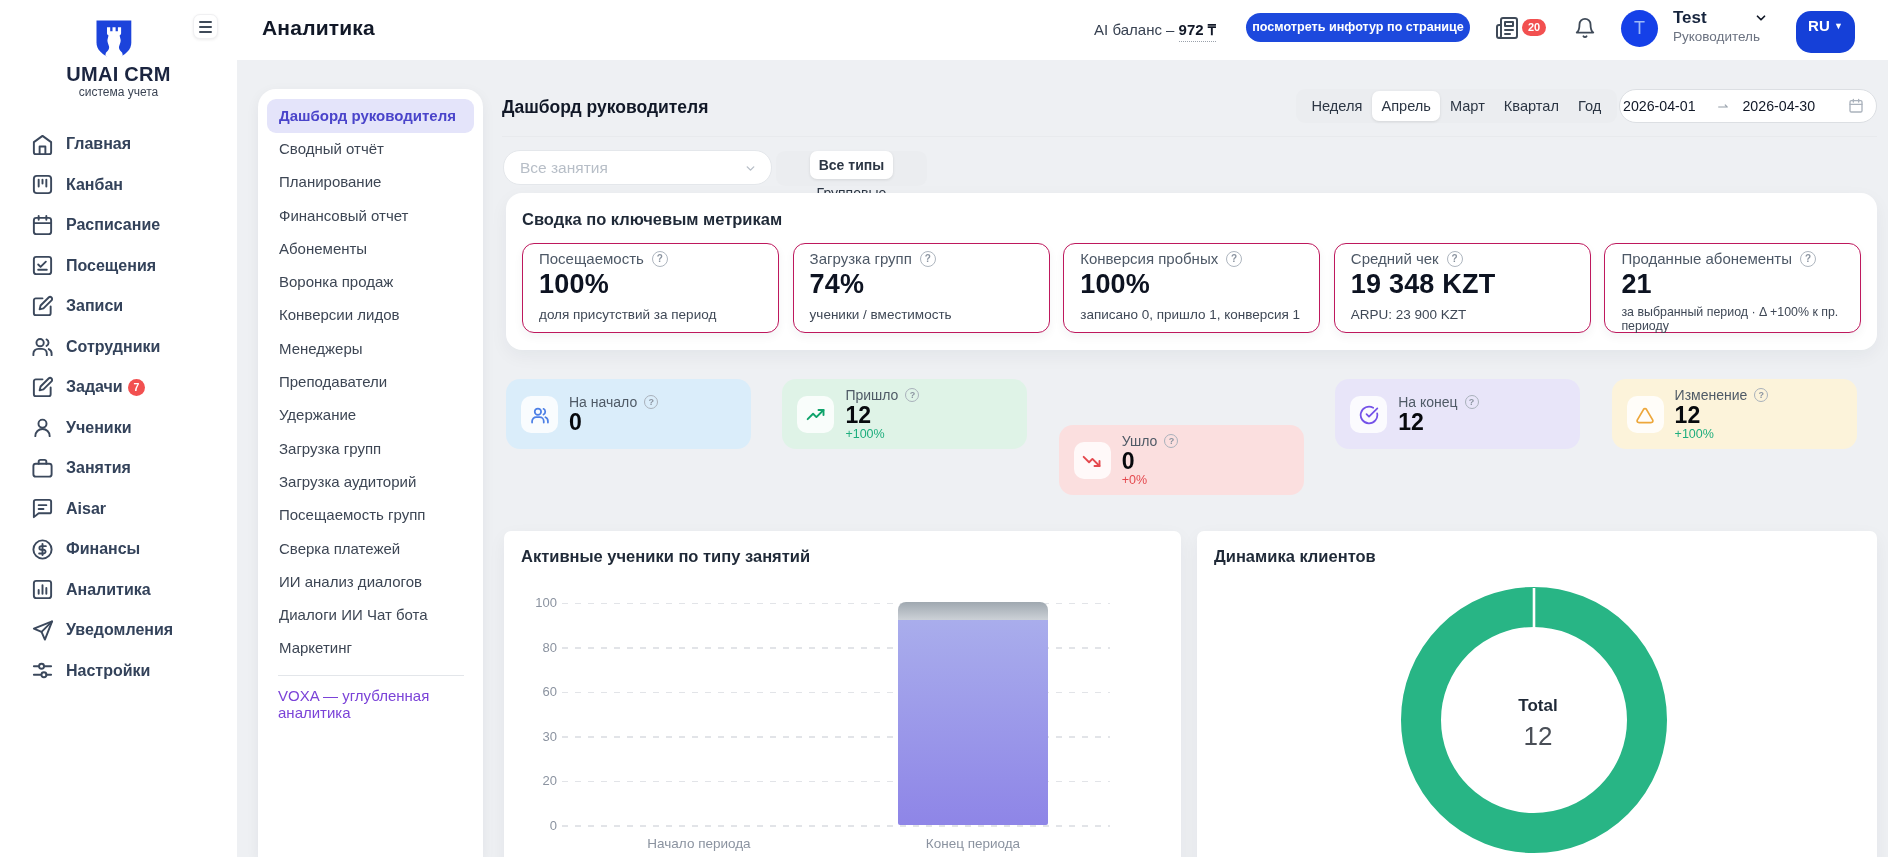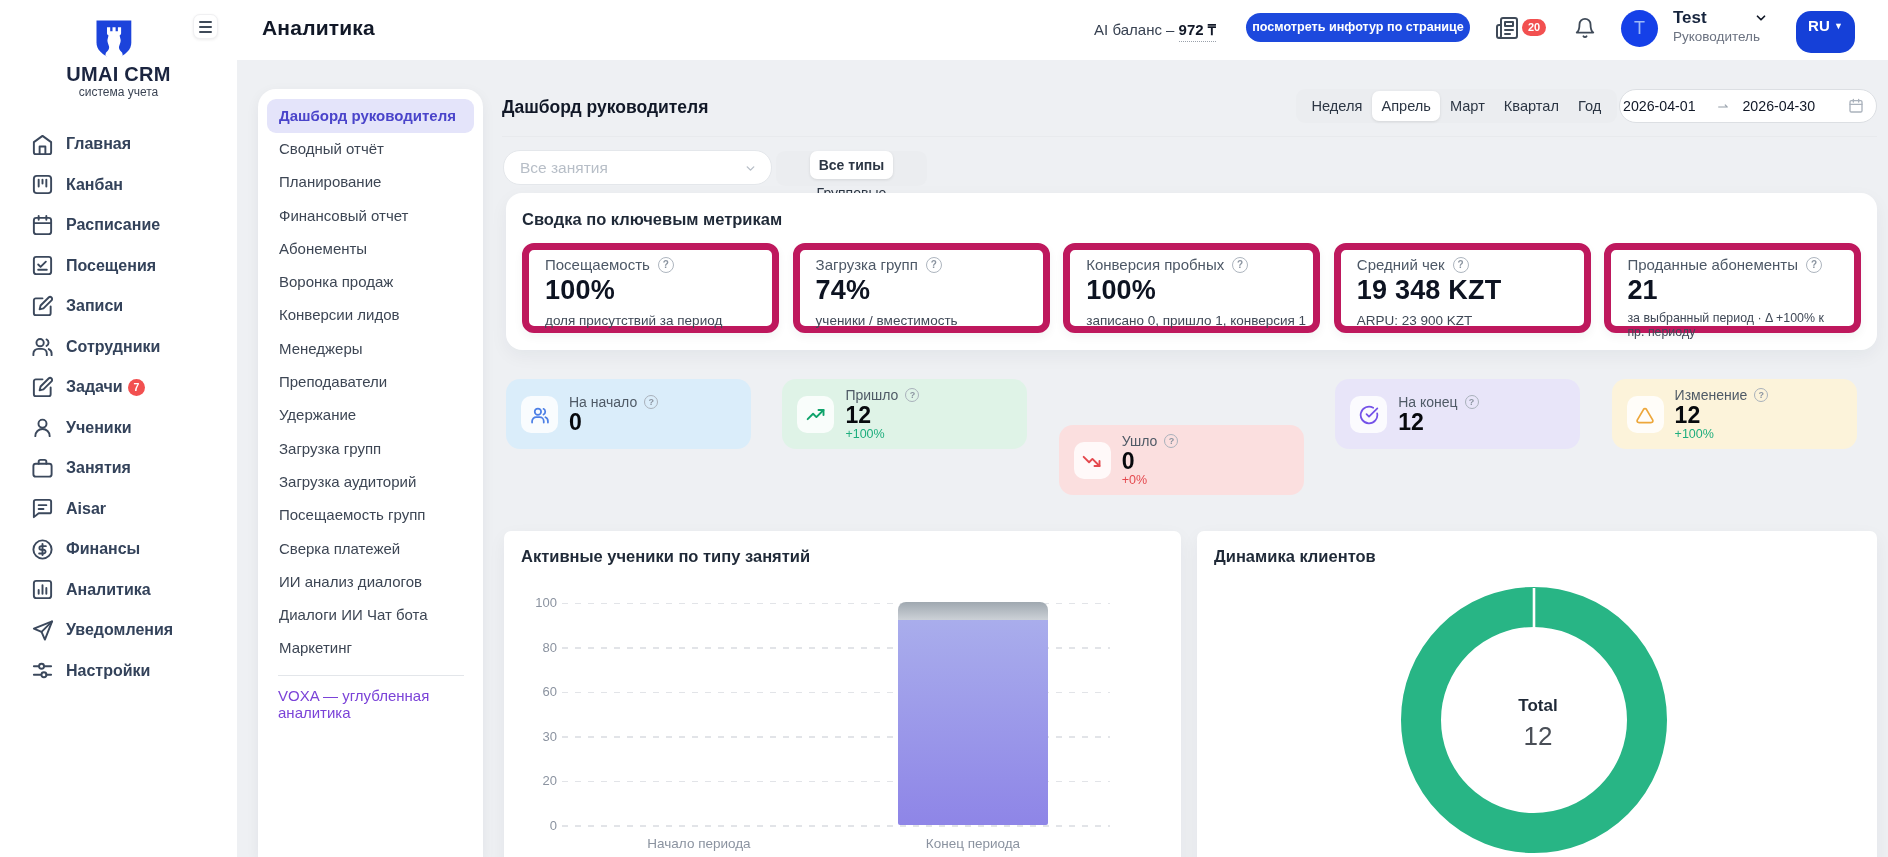--- a/index.html
+++ b/index.html
@@ -57,21 +57,21 @@
 
   .selbox { position:absolute; left:503px; top:150px; width:269px; height:35px; background:#fff; border:1px solid #e4e7eb; border-radius:17px; }
   .selbox .ph { position:absolute; left:16px; top:8px; font-size:15.5px; color:#b7bec7; }
   .ttabs { position:absolute; left:776px; top:151px; height:35px; background:#ebedf0; border-radius:9px; display:flex; align-items:center; padding:0 10px;flex-direction:column; }
   .ttabs .tt { font-size:14px; color:#2c3644; padding:0 9px; line-height:28px; white-space:nowrap; }
   .ttabs .tt.on { background:#fff; border-radius:7px; box-shadow:0 1px 3px rgba(0,0,0,.10); font-weight:bold; padding:0 9px; }
 
   
   .sumpanel { position:absolute; left:506px; top:193px; width:1371px; height:157px; background:#fff; border-radius:16px; box-shadow:0 6px 18px rgba(25,35,55,.05); }
   .sumtitle { position:absolute; left:16px; top:17px; font-size:16.5px; font-weight:bold; color:#1f2937; }
-  .mcard { position:absolute; top:50px; width:257px; height:90px; background:#fff; border:7px solid #be185d; border-radius:12px; box-shadow:0 4px 10px rgba(25,35,55,.05); padding:6px 16px; }
+  .mcard { position:absolute; top:50px; width:257px; height:90px; background:#fff; border:1px solid #be185d; border-radius:12px; box-shadow:0 4px 10px rgba(25,35,55,.05); padding:6px 16px; }
   .mlabel { font-size:15px; color:#4d5866; white-space:nowrap; display:flex; align-items:center; gap:8px; }
   .mval { font-size:27px; font-weight:bold; color:#0d1321; margin-top:2px; letter-spacing:.2px; }
   .msub { font-size:13.5px; color:#3f4856; margin-top:7px; white-space:nowrap; }
   .msub2 { font-size:12.4px; color:#3f4856; margin-top:5px; line-height:14px; white-space:normal; }
   .qm { width:16px; height:16px; border-radius:50%; border:1px solid #aeb6bf; color:#8b94a0; font-size:10px; line-height:14px; text-align:center; flex:0 0 auto; font-weight:bold; }
 
   
   .ccard { position:absolute; top:379px; width:245px; height:70px; border-radius:14px; }
   .cic { position:absolute; left:15px; top:17px; width:37px; height:37px; background:rgba(255,255,255,.82); border-radius:10px; display:flex; align-items:center; justify-content:center; }
   .cbody { position:absolute; left:63px; top:0; height:70px; display:flex; flex-direction:column; justify-content:center; }

